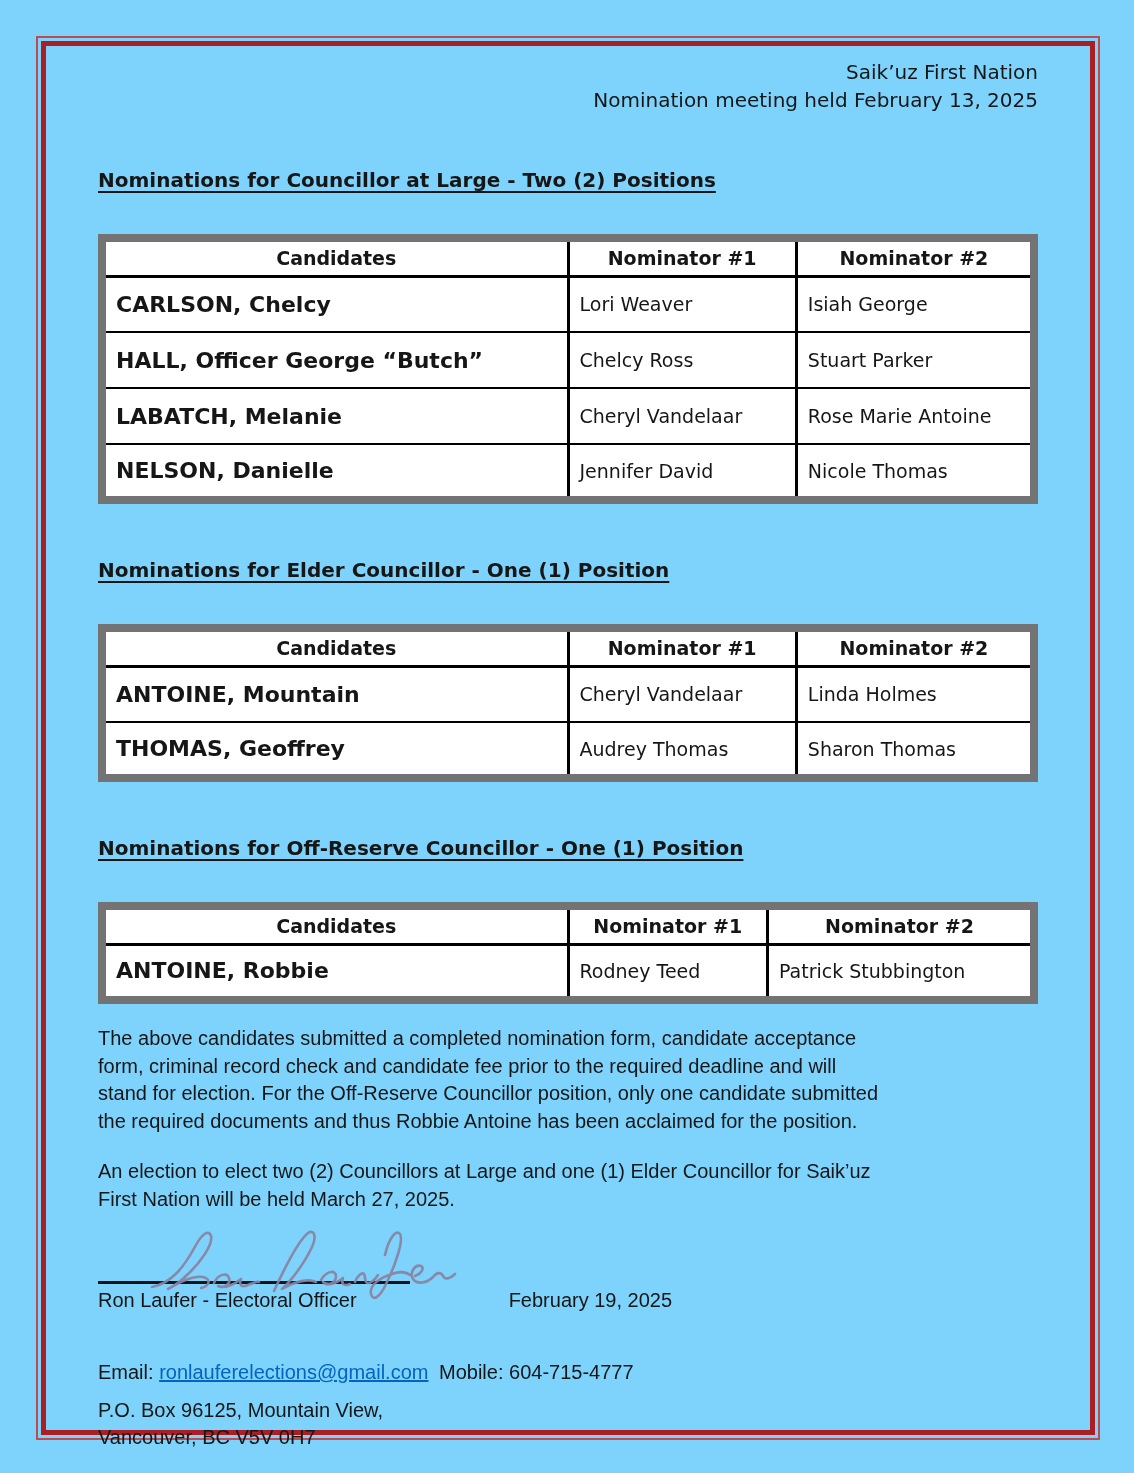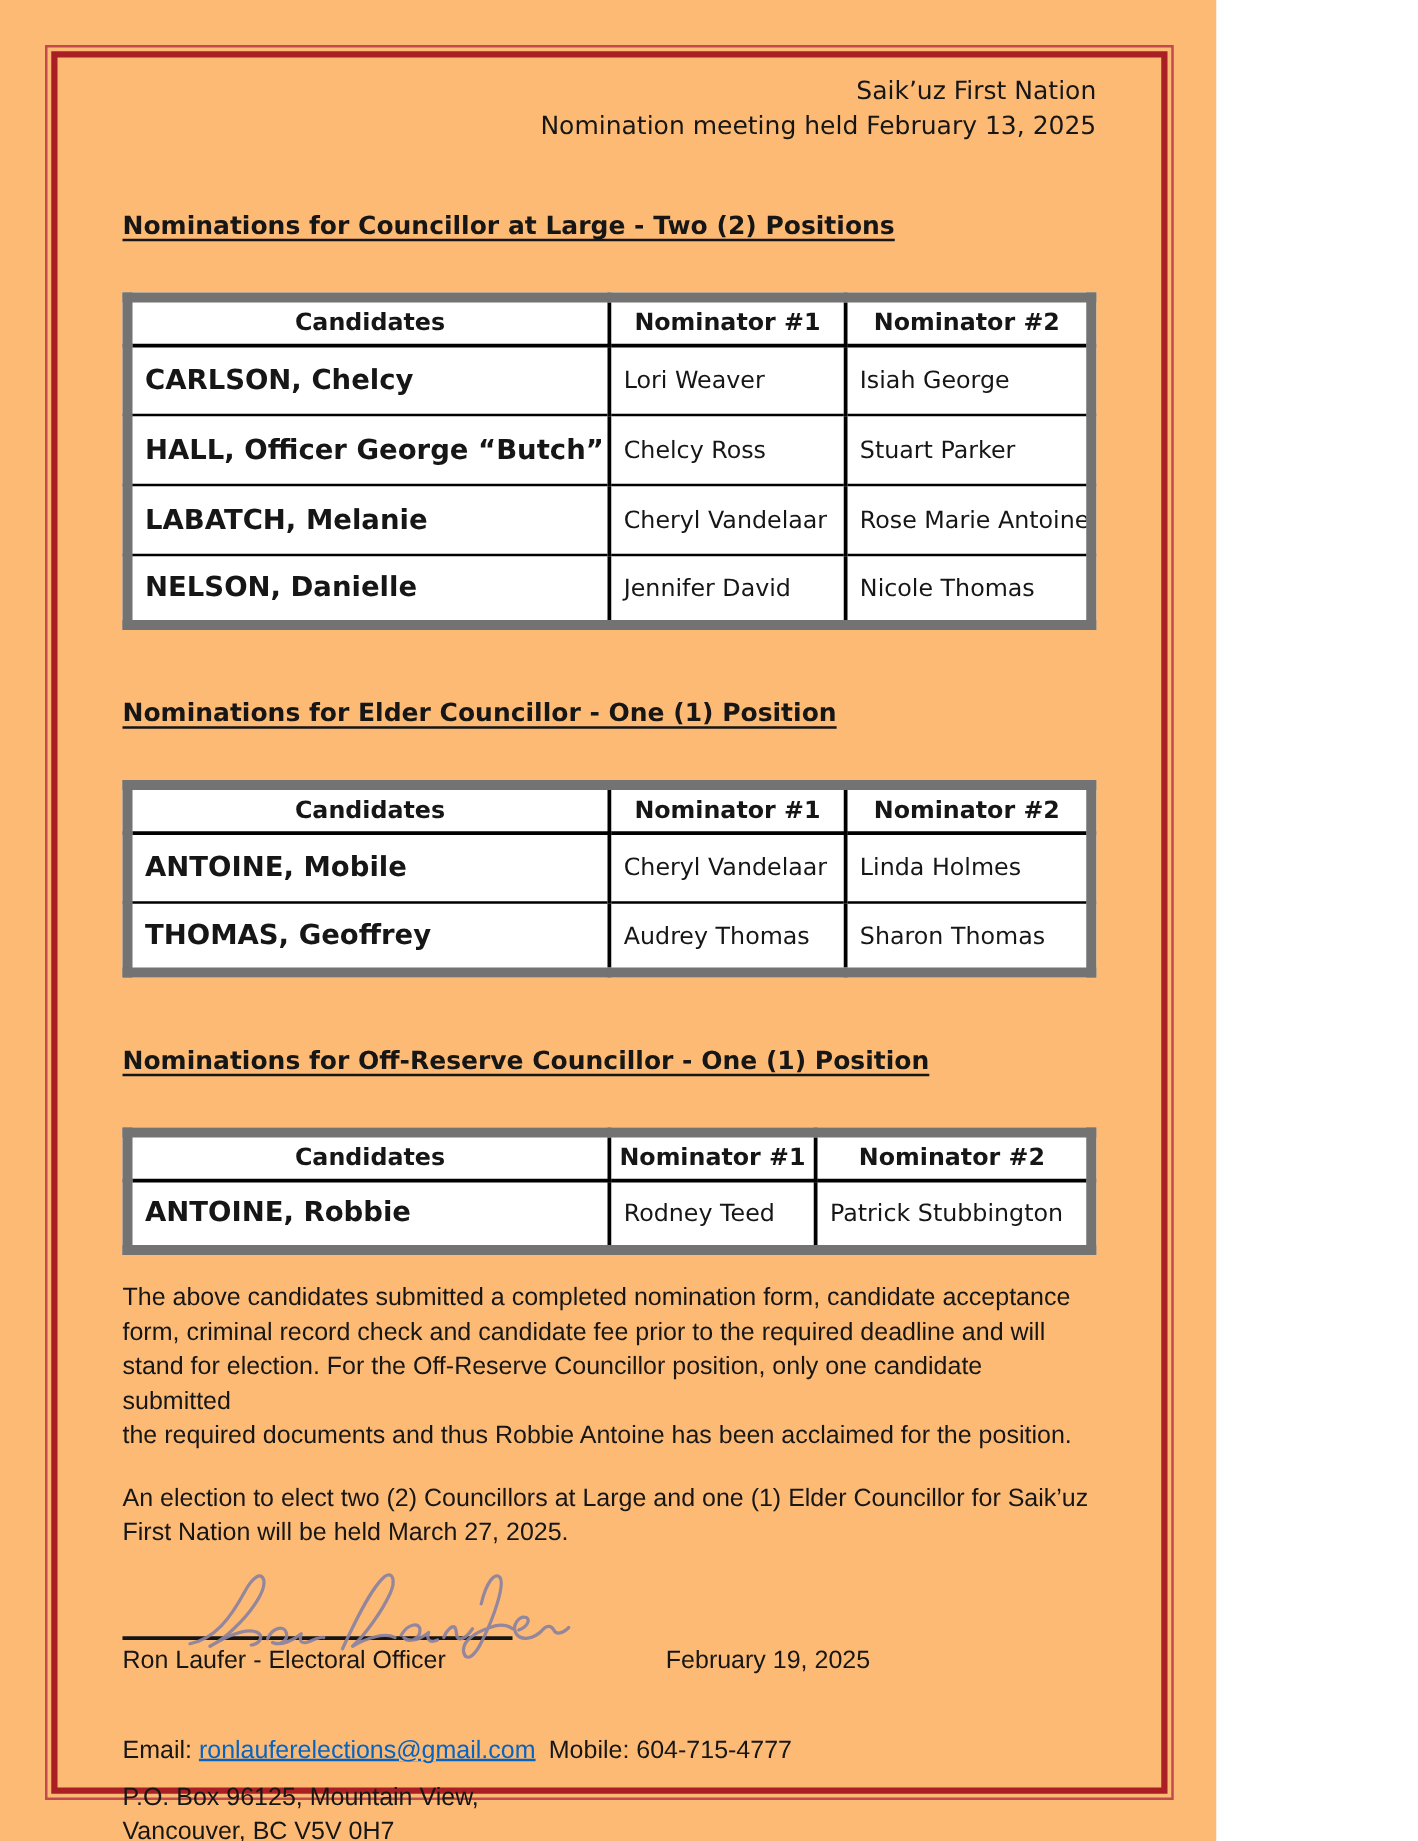--- a/index.html
+++ b/index.html
@@ -4,21 +4,21 @@
 <style>
   :root{
     --border-red:#a91f23;
     --border-red-light:#c04a4e;
     --link-blue:#0563c1;
     --ink:#8b82a0;
     --text:#161616;
   }
   html,body{margin:0;padding:0;background:#ffffff;}
   .page{
-    position:relative;width:973px;height:1473px;background:#fdba74;
+    position:relative;width:1134px;height:1473px;background:#7dd3fc;
     box-sizing:border-box;overflow:hidden;
     color:var(--text);
     text-decoration:underline;
   }
   .frame-outer{
     position:absolute;top:36px;left:36px;right:34px;bottom:33px;
     border:2px solid var(--border-red-light);
   }
   .frame-inner{
     position:absolute;top:3px;left:3px;right:3px;bottom:3px;
@@ -56,21 +56,21 @@
     font-family:"Liberation Sans",sans-serif;
     font-size:20px;line-height:27.5px;white-space:pre-line;
     margin:23px 0 0 0;
   }
   .body-par:first-of-type{margin-top:21px;}
   .sig-block{margin-top:12px;}
   .sig-ink{display:block;margin:0 0 -18px 42px;}
   .sig-line{width:312px;border-bottom:3px solid #151515;}
   .sig-row{
     display:flex;align-items:baseline;
-    font-family:"Liberation Sans",sans-serif;font-size:20px;margin-top:5px;gap:24px;
+    font-family:"Liberation Sans",sans-serif;font-size:20px;margin-top:5px;
   }
   .sig-date{margin-left:152px;}
   .doc-footer{
     display:grid;grid-template-columns:341px 1fr;
     row-gap:11px;
     font-family:"Liberation Sans",sans-serif;font-size:20px;line-height:27px;
     margin-top:47px;
   }
   .email-link{color:var(--link-blue);text-decoration:underline;cursor:pointer;margin-top:12px;}
 </style>
@@ -127,21 +127,21 @@
           <table class="nom-table">
               <thead>
                 <tr>
                   <th style="width: 50%;">Candidates</th>
                   <th style="width: 24.5%;">Nominator #1</th>
                   <th style="width: 25.5%;">Nominator #2</th>
                 </tr>
               </thead>
               <tbody>
                 <tr>
-                  <td class="cand">ANTOINE, Mobile</td>
+                  <td class="cand">ANTOINE, Mountain</td>
                   <td class="nom">Cheryl Vandelaar</td>
                   <td class="nom">Linda Holmes</td>
                 </tr>
                 <tr>
                   <td class="cand">THOMAS, Geoffrey</td>
                   <td class="nom">Audrey Thomas</td>
                   <td class="nom">Sharon Thomas</td>
                 </tr>
               </tbody>
             </table>

